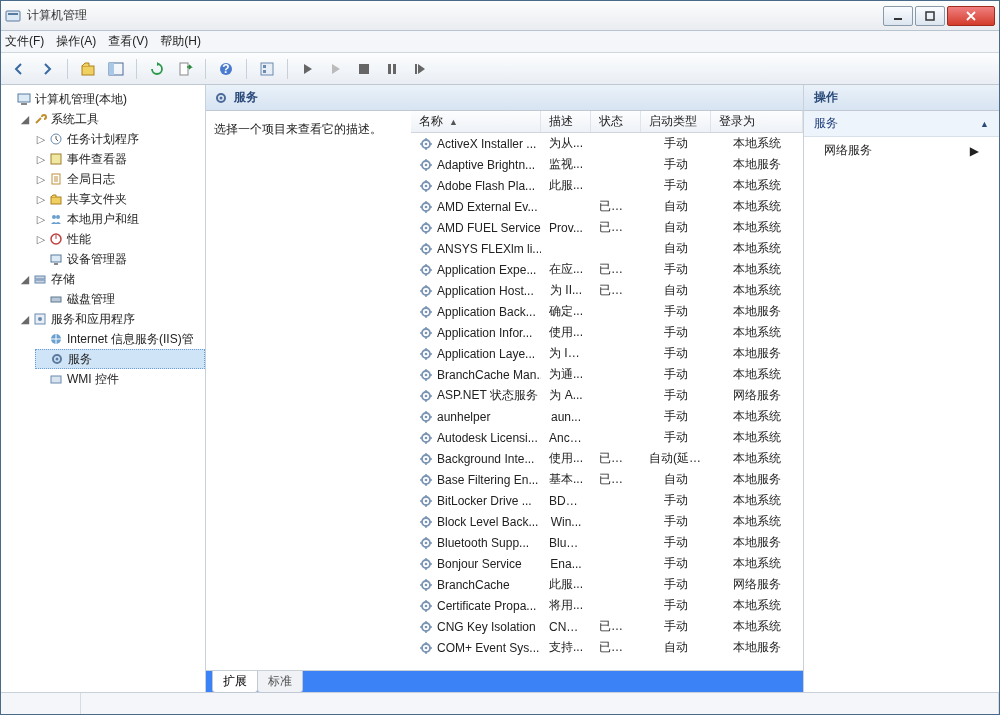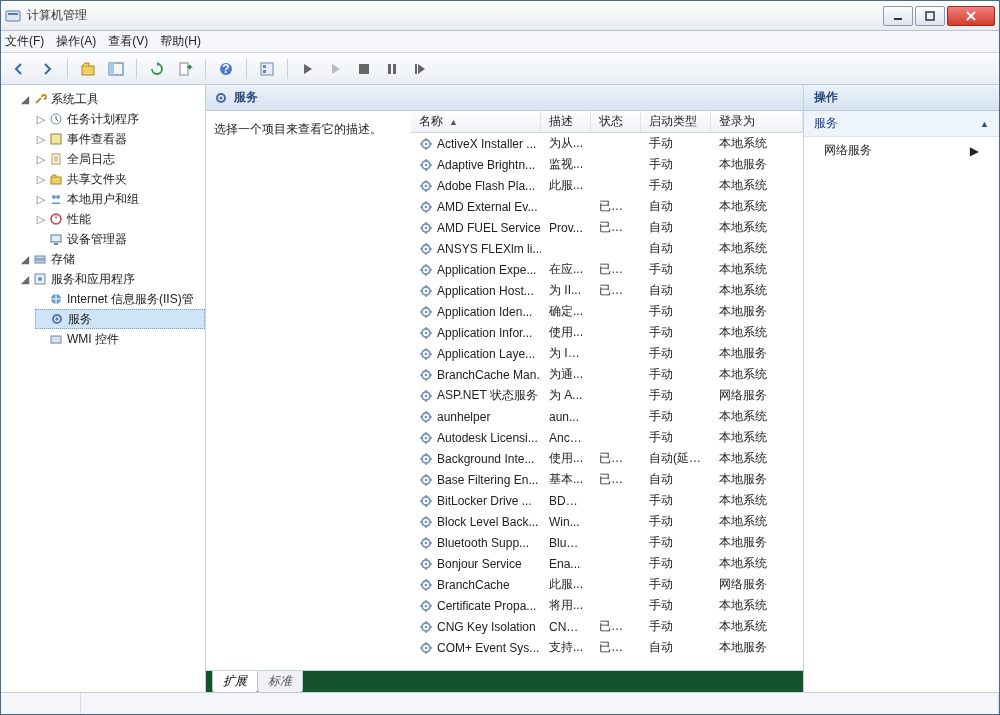--- a/index.html
+++ b/index.html
@@ -26,26 +26,26 @@
 .tree .ic { width:16px; height:16px; margin:0 3px 0 1px; display:inline-flex;align-items:center;justify-content:center;}
 .tree .lbl { color:#222; }
 .tree .sel { background:#cfe4f7; border:1px dotted #6a9edc; }
 .main-pane { flex:1; display:flex; flex-direction:column; min-width:0; border-right:1px solid #c8d0da;}
 .svc-header { height:26px; background: linear-gradient(#eaf1f9,#d7e4f2); border-bottom:1px solid #c0c8d4; display:flex; align-items:center; padding:0 8px; gap:6px; color:#2a4a7a; font-weight:bold;}
 .svc-body { flex:1; display:flex; min-height:0; }
 .svc-left { width:205px; padding:10px 8px; color:#222; }
 .svc-list { flex:1; display:flex; flex-direction:column; min-width:0;}
 .colhead { height:22px; background: linear-gradient(#fdfdfe,#eef2f7); border-bottom:1px solid #d0d6de; display:flex;justify-content:space-between; }
 .colhead .ch { border-right:1px solid #e0e4ea; padding:3px 8px; color:#222; display:flex; align-items:center; gap:6px;}
-.rows { flex:1; overflow:auto; }
+.rows { flex:1; overflow:auto;text-align:center; }
 .srow { display:flex; height:21px; align-items:center; }
 .srow .cell { padding:0 8px; overflow:hidden; text-overflow:ellipsis; white-space:nowrap; color:#222;}
 .srow .cname { display:flex; align-items:center; gap:4px;}
 .gear { width:14px; height:14px; display:inline-flex;align-items:center;justify-content:center;}
-.tabs { height:22px; border-top:1px solid #c8d0da; background:#14532d; display:flex; align-items:flex-end; padding-left:6px;font-style:italic;}
+.tabs { height:22px; border-top:1px solid #c8d0da; background:#3b82f6; display:flex; align-items:flex-end; padding-left:6px;}
 .tab { padding:2px 10px; border:1px solid #c0c8d4; border-top:none; background:#fff; margin-right:-1px; border-radius:0 0 4px 4px; position:relative; top:1px;}
 .tab.inactive { background:#f0f2f6; color:#555;}
 .actions-pane { width:195px; background:#fff; display:flex; flex-direction:column;}
 .actions-pane .ahead { height:26px; background: linear-gradient(#eaf1f9,#d7e4f2); border-bottom:1px solid #c0c8d4; display:flex;align-items:center; padding:0 10px; font-weight:bold; color:#2a4a7a;}
 .act-sec { background:#eef4fb; border-bottom:1px solid #d8e0ea; padding:4px 10px; color:#1a3a7a; display:flex; justify-content:space-between; align-items:center;}
 .act-item { padding:5px 20px; color:#222; display:flex; justify-content:space-between; align-items:center;}
 .statusbar { height:22px; border-top:1px solid #c8d0da; background:#f4f6f9; display:flex;}
 .statusbar .sseg { border-right:1px solid #d8dde4; width:80px; height:100%;}
 .tri-up { font-size:9px; color:#555;}
 svg { display:block; }
@@ -168,20 +168,30 @@
           <path d="M4 1 L11 6 L4 11 Z" fill="#666"></path>
         </svg>
       </div>
   </div>
 
   <div class="body">
     <div class="tree-pane">
       <div class="tree">
         <ul>
           <li>
+            <div class="row">
+                <span class="tw"></span>
+                <span class="ic">
+                  <svg width="14" height="14">
+                    <rect x="1" y="2" width="12" height="8" fill="#dceaf6" stroke="#5a7aa0"></rect>
+                    <rect x="4" y="11" width="6" height="2" fill="#888"></rect>
+                  </svg>
+                </span>
+                <span class="lbl">计算机管理(本地)</span>
+              </div>
             <ul>
               <li>
                 <div class="row">
                     <span class="tw">◢</span>
                     <span class="ic">
                       <svg width="14" height="14">
                         <path d="M3 11 L8 6 M9 5 A2 2 0 1 1 11 7" stroke="#c09030" stroke-width="2" fill="none"></path>
                       </svg>
                     </span>
                     <span class="lbl">系统工具</span>
@@ -277,20 +287,33 @@
                 <div class="row">
                     <span class="tw">◢</span>
                     <span class="ic">
                       <svg width="14" height="14">
                         <rect x="2" y="4" width="10" height="3" fill="#c8d4e2" stroke="#6a8ab0"></rect>
                         <rect x="2" y="8" width="10" height="3" fill="#c8d4e2" stroke="#6a8ab0"></rect>
                       </svg>
                     </span>
                     <span class="lbl">存储</span>
                   </div>
+                <ul>
+                  <li>
+                      <div class="row">
+                        <span class="tw"></span>
+                        <span class="ic">
+                          <svg width="14" height="14">
+                            <rect x="2" y="5" width="10" height="5" fill="#b8c8d8" stroke="#607890"></rect>
+                          </svg>
+                        </span>
+                        <span class="lbl">磁盘管理</span>
+                      </div>
+                    </li>
+                </ul>
               </li>
               <li>
                 <div class="row">
                     <span class="tw">◢</span>
                     <span class="ic">
                       <svg width="14" height="14">
                         <rect x="2" y="2" width="10" height="10" fill="#e8eef6" stroke="#6a8ab0"></rect>
                         <circle cx="7" cy="7" r="2" fill="#6a8ab0"></circle>
                       </svg>
                     </span>
@@ -541,21 +564,21 @@
                       <circle cx="7" cy="7" r="4" fill="none" stroke="#7a94b4" stroke-width="1.8"></circle>
                       <circle cx="7" cy="7" r="1.3" fill="#7a94b4"></circle>
                       <g stroke="#7a94b4" stroke-width="1.5">
                         <line x1="7" y1="1" x2="7" y2="3"></line>
                         <line x1="7" y1="11" x2="7" y2="13"></line>
                         <line x1="1" y1="7" x2="3" y2="7"></line>
                         <line x1="11" y1="7" x2="13" y2="7"></line>
                       </g>
                     </svg>
                   </span>
-                  <span>Application Iden...</span>
+                  <span>Application Back...</span>
                 </div>
                 <div class="cell" style="width:50px">确定...</div>
                 <div class="cell" style="width:50px"></div>
                 <div class="cell" style="width:70px">手动</div>
                 <div class="cell" style="flex:1">本地服务</div>
               </div>
               <div class="srow">
                 <div class="cell cname" style="width:130px">
                   <span class="gear">
                     <svg width="14" height="14">

